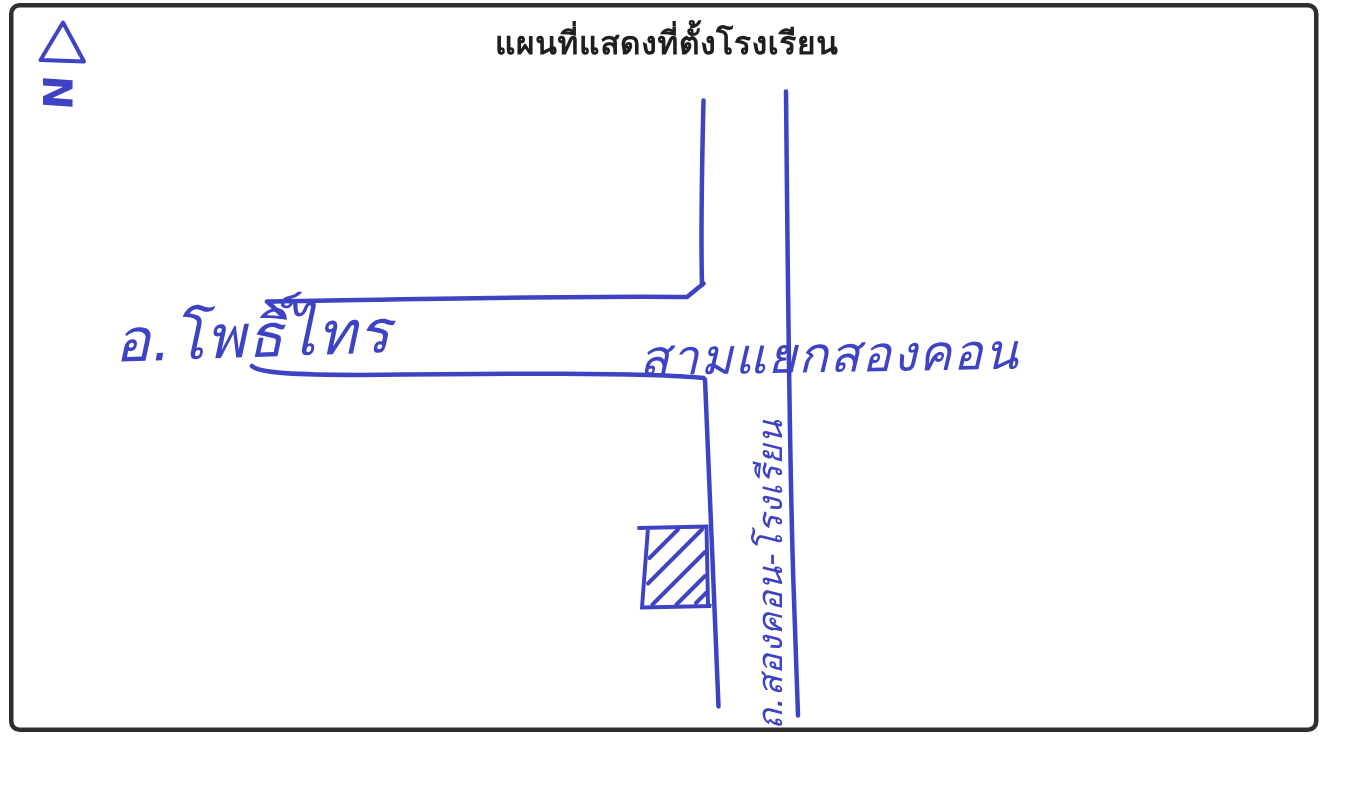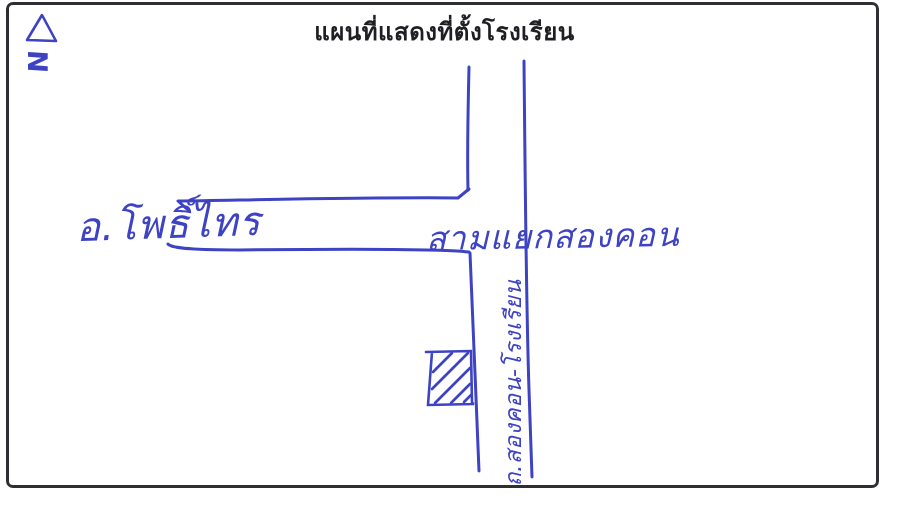--- a/index.html
+++ b/index.html
@@ -12,21 +12,21 @@
   html,body{width:897px;height:524px;background:var(--paper);overflow:hidden;}
   body{position:relative;font-family:"DejaVu Sans","Liberation Sans",sans-serif;}
 
   .frame{
     position:absolute;left:6px;top:2px;width:873px;height:486px;
     border:3px solid var(--frame);border-radius:7px;background:transparent;
   }
 
   .map-title{
     position:absolute;left:8px;top:12px;width:873px;
-    text-align:center;font-size:24px;font-weight:bold;color:var(--title);
+    text-align:center;font-size:21px;font-weight:bold;color:var(--title);
     letter-spacing:0.5px;
   }
 
   .compass{position:absolute;left:22px;top:12px;width:40px;height:66px;}
   .compass svg{display:block;}
   .compass .n-letter{
     display:inline-block;position:absolute;left:4px;top:34px;
     font-size:27px;font-weight:bold;color:var(--ink);
     transform:rotate(90deg) skewX(-4deg);
   }

